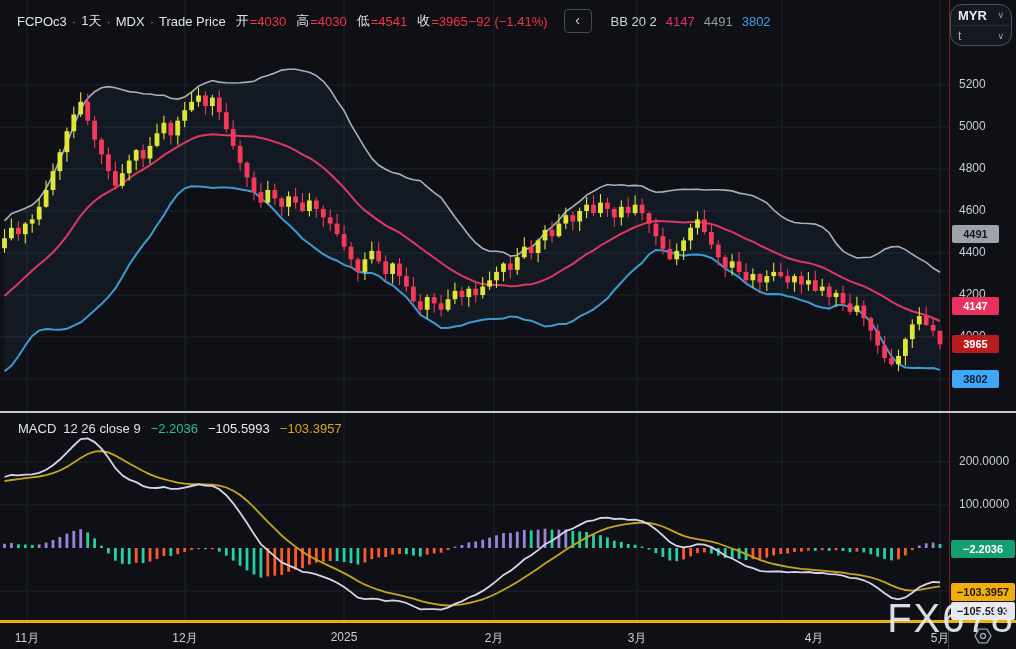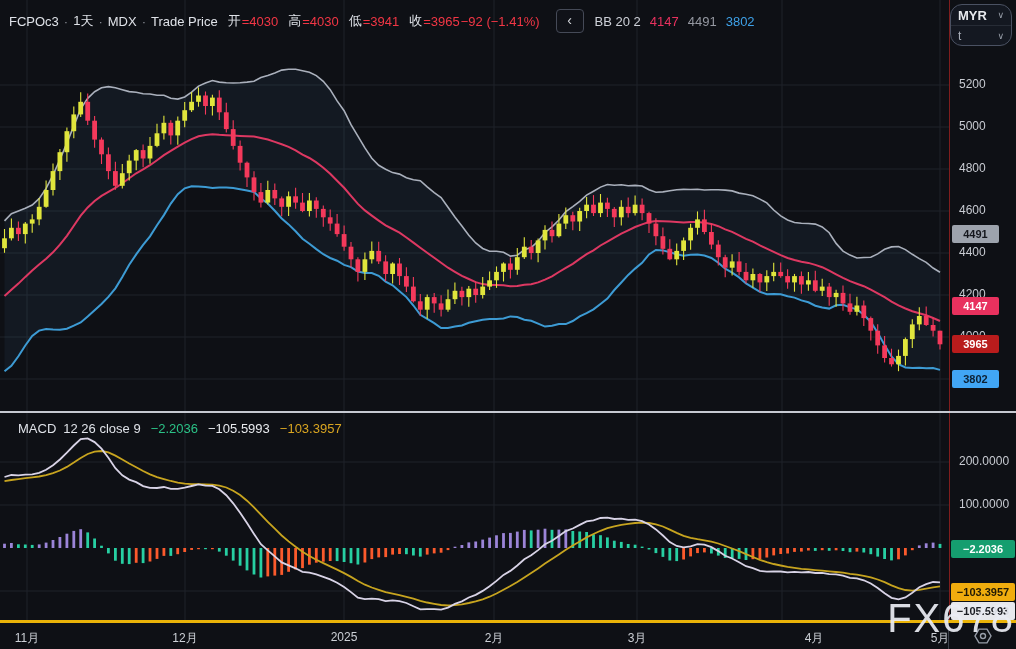--- a/index.html
+++ b/index.html
@@ -1,23 +1,23 @@
 <!DOCTYPE html>
 <html><head>
 <meta charset="utf-8">
 <style>
   html,body{margin:0;padding:0;background:#0e1015}
   .app{position:relative;width:1016px;height:649px;background:#0e1015;font-family:"Liberation Sans",sans-serif;overflow:hidden}
   svg{position:absolute;left:0;top:0}
-  .hdr{position:absolute;left:9px;top:9px;display:flex;align-items:center;font-size:13px;color:#dfe2e8;z-index:6;white-space:nowrap}
+  .hdr{position:absolute;left:17px;top:9px;display:flex;align-items:center;font-size:13px;color:#dfe2e8;z-index:6;white-space:nowrap}
   .hdr .dot{color:#8b8f98;margin:0 5px}
   .hdr .lbl{margin-left:10px;color:#dfe2e8}
   .hdr .val{color:#f23645;margin-left:1px}
   .collapse-btn{margin-left:16px;width:26px;height:22px;border:1px solid #454a57;border-radius:4px;background:rgba(18,20,26,.6);color:#d7dade;font-size:14px;line-height:20px;text-align:center;cursor:pointer}
-  .bb-title{color:#ced1d8;margin-left:11px}
+  .bb-title{color:#ced1d8;margin-left:19px}
   .bbv{margin-left:9px}
   .macd-hdr{position:absolute;left:18px;top:421px;display:flex;align-items:center;font-size:13px;color:#dfe2e8;z-index:6;white-space:nowrap}
   .macd-hdr .mv{margin-left:10px}
   .right-axis{position:absolute;left:949px;top:0;width:67px;height:620px;border-left:1px solid #7f1d1d;z-index:5}
   .tick{position:absolute;left:0;width:58px;padding-left:9px;font-size:12px;color:#c8cbd2}
   .badge{position:absolute;height:18px;line-height:18px;border-radius:2px;font-size:11px;text-align:center;z-index:6;font-weight:bold}
   .pbadge{left:2px;width:47px}
   .mbadge{left:1px;width:64px}
   .pane-sep{position:absolute;left:0;top:411px;width:1016px;height:2px;background:#c6c9d1;z-index:7}
   .time-axis{position:absolute;left:0;top:620px;width:1016px;height:29px;border-top:3px solid #eab308;z-index:5;background:#0e1015}
@@ -478,21 +478,21 @@
     <span>1天</span>
     <span class="dot">·</span>
     <span>MDX</span>
     <span class="dot">·</span>
     <span>Trade Price</span>
     <span class="lbl">开</span>
     <span class="val">=4030</span>
     <span class="lbl">高</span>
     <span class="val">=4030</span>
     <span class="lbl">低</span>
-    <span class="val">=3941</span>
+    <span class="val">=4541</span>
     <span class="lbl">收</span>
     <span class="val">=3965</span>
     <span class="val">−92 (−1.41%)</span>
     <span class="collapse-btn"><span>‹</span></span>
     <span class="bb-title">BB 20 2</span>
     <span class="bbv" style="color: rgb(232, 49, 94);">4147</span>
     <span class="bbv" style="color: rgb(149, 152, 161);">4491</span>
     <span class="bbv" style="color: rgb(62, 161, 232);">3802</span>
   </div>
 

